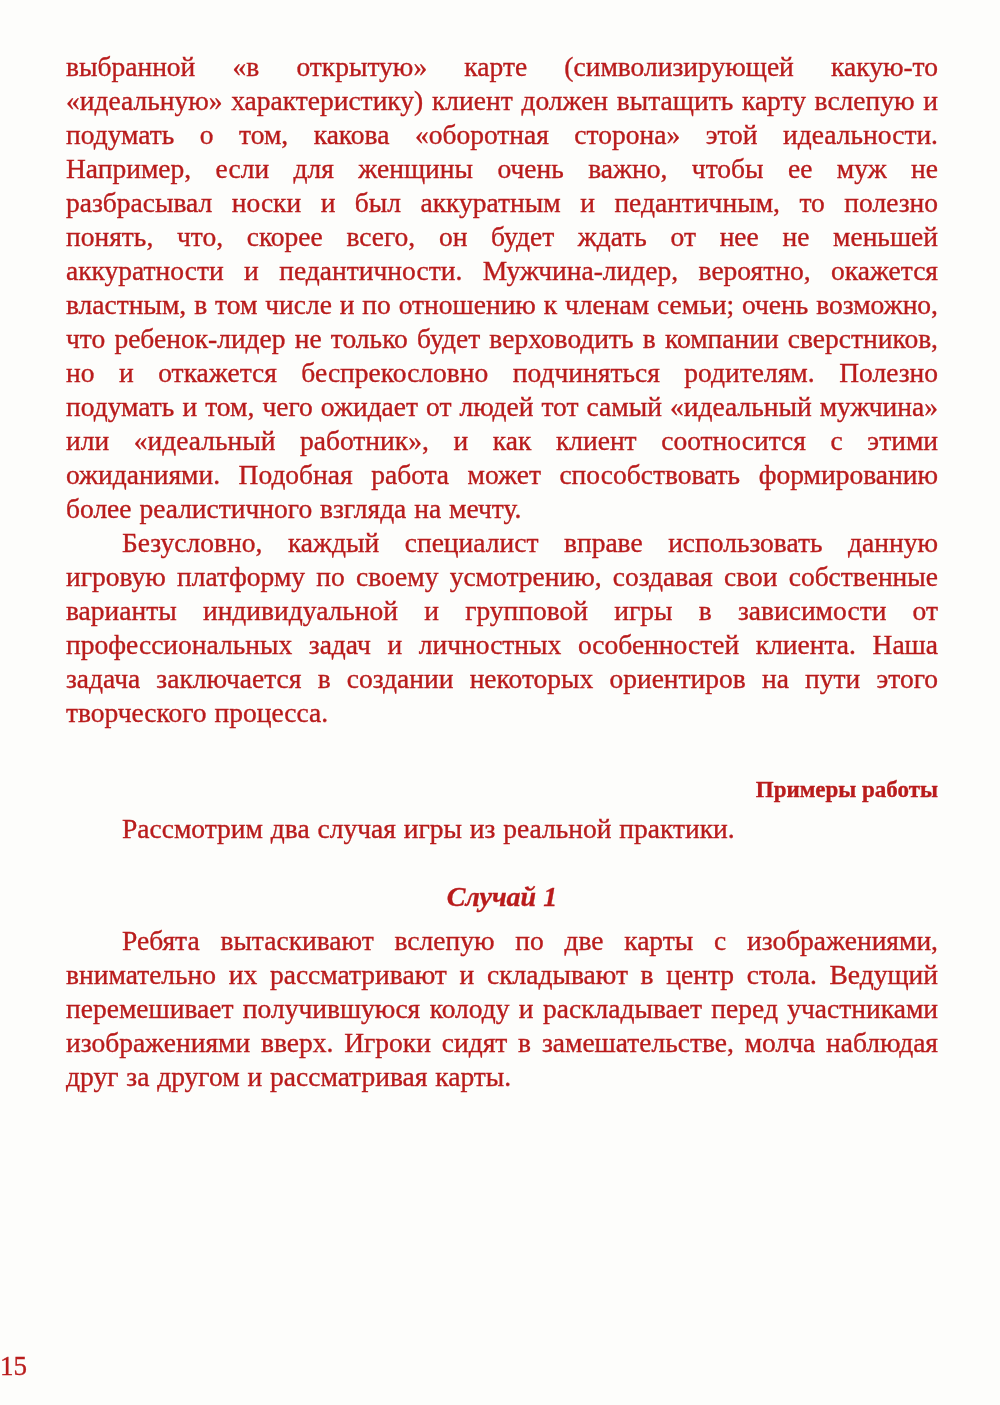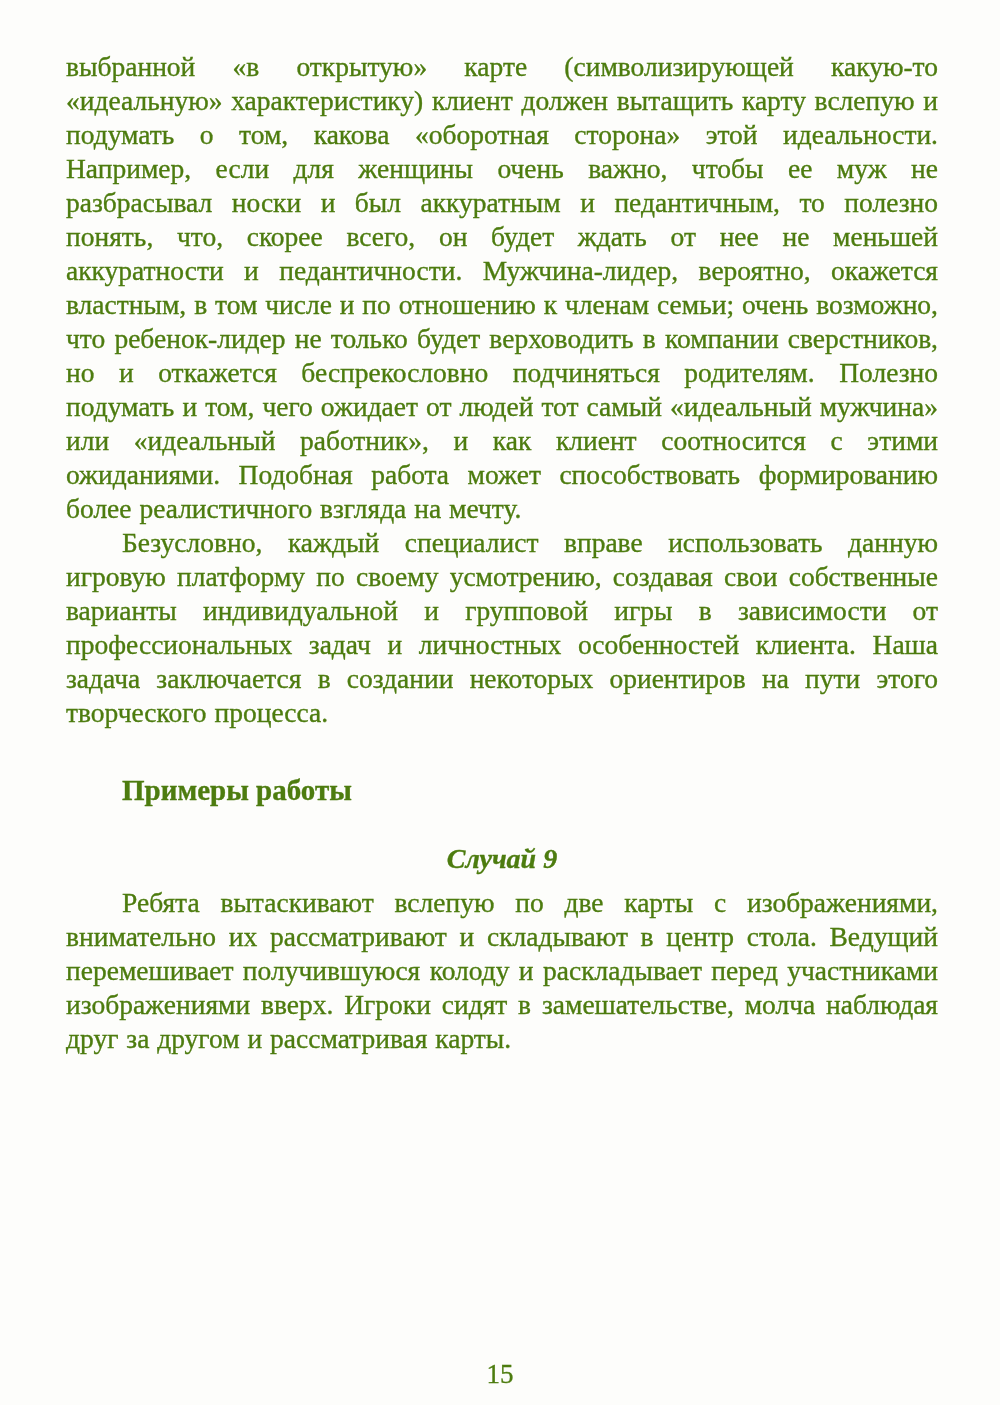--- a/index.html
+++ b/index.html
@@ -6,77 +6,79 @@
     margin: 0;
     padding: 0;
     background: #e8e8e8;
   }
   .page {
     position: relative;
     width: 1000px;
     height: 1405px;
     margin: 0 auto;
     background: #fdfdfb;
-    color: #4d7c0f;
+    color: #b91c1c;
     font-family: "Liberation Serif", "DejaVu Serif", serif;
     box-sizing: border-box;
     padding: 50px 62px 0 66px;
     overflow: hidden;
     -webkit-text-stroke: 0.35px currentColor;
   }
   .para {
     margin: 0;
     font-size: 27.5px;
     line-height: 34px;
     text-align: justify;
     text-indent: 56px;
     word-spacing: 1px;
   }
   .para.continuation {
     text-indent: 0;
   }
   .section-heading {
     margin: 42px 0 4px 0;
-    font-size: 29px;
+    font-size: 23px;
     line-height: 36px;
     font-weight: bold;
     text-indent: 56px;
+    text-align: right;
   }
   .case-title {
     margin: 34px 0 10px 0;
     font-size: 28px;
     line-height: 34px;
     font-weight: bold;
     font-style: italic;
     text-align: center;
     text-indent: 0;
   }
   .page-footer {
     position: absolute;
     left: 0;
     right: 0;
-    bottom: 16px;
-    text-align: center;
+    bottom: 24px;
+    text-align: left;
     margin-top: 39px;
   }
   .page-number {
     font-size: 27px;
     line-height: 30px;
   }
 </style>
 </head>
 <body>
 
 <div class="page">
   <main class="content">
     <p class="para continuation">выбранной «в открытую» карте (символизирующей какую-то «идеальную» характеристику) клиент должен вытащить карту вслепую и подумать о том, какова «оборотная сторона» этой идеальности. Например, если для женщины очень важно, чтобы ее муж не разбрасывал носки и был аккуратным и педантичным, то полезно понять, что, скорее всего, он будет ждать от нее не меньшей аккуратности и педантичности. Мужчина-лидер, вероятно, окажется властным, в том числе и по отношению к членам семьи; очень возможно, что ребенок-лидер не только будет верховодить в компании сверстников, но и откажется беспрекословно подчиняться родителям. Полезно подумать и том, чего ожидает от людей тот самый «идеальный мужчина» или «идеальный работник», и как клиент соотносится с этими ожиданиями. Подобная работа может способствовать формированию более реалистичного взгляда на мечту.</p>
     <p class="para">Безусловно, каждый специалист вправе использовать данную игровую платформу по своему усмотрению, создавая свои собственные варианты индивидуальной и групповой игры в зависимости от профессиональных задач и личностных особенностей клиента. Наша задача заключается в создании некоторых ориентиров на пути этого творческого процесса.</p>
 
     <h2 class="section-heading">Примеры работы</h2>
+    <p class="para">Рассмотрим два случая игры из реальной практики.</p>
 
-    <h3 class="case-title">Случай 9</h3>
+    <h3 class="case-title">Случай 1</h3>
     <p class="para">Ребята вытаскивают вслепую по две карты с изображениями, внимательно их рассматривают и складывают в центр стола. Ведущий перемешивает получившуюся колоду и раскладывает перед участниками изображениями вверх. Игроки сидят в замешательстве, молча наблюдая друг за другом и рассматривая карты.</p>
   </main>
 
   <footer class="page-footer">
     <span class="page-number">15</span>
   </footer>
 </div>
 
 </body></html>

